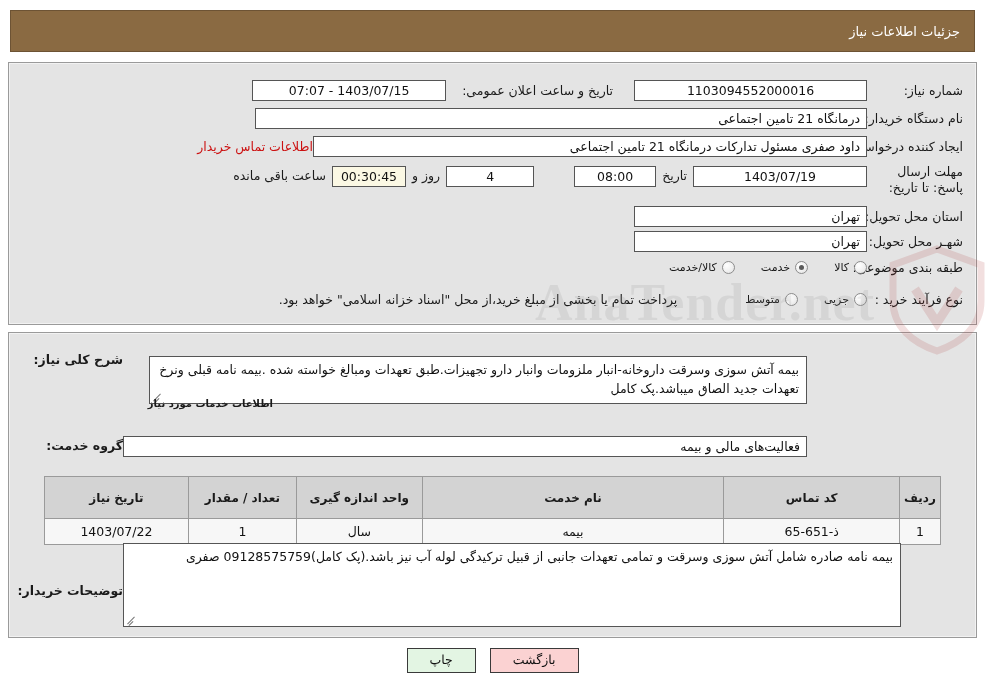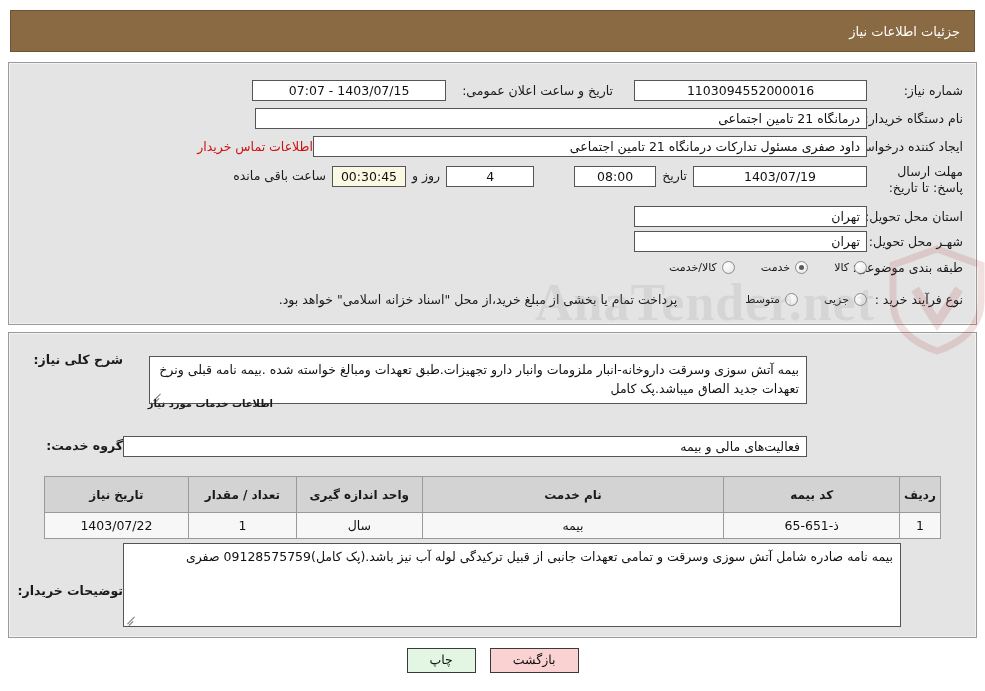--- a/index.html
+++ b/index.html
@@ -166,21 +166,21 @@
     position: absolute;
     top: 476px; right: 44px; left: 44px;
     border-collapse: collapse;
     background: #ffffff;
     font-size: 12.5px;
     table-layout: fixed;
   }
   #svc-table th {
     background: #d3d3d3;
     border: 1px solid #9a9a9a;
-    height: 36px;
+    height: 42px;
     font-weight: bold;
     color: #1a1a1a;
     font-size: 12px;
     text-align: center;
   }
   #svc-table td {
     background: #f7f7f7;
     border: 1px solid #9a9a9a;
     height: 26px;
     text-align: center;
@@ -345,21 +345,21 @@
       <col style="width:42px">
       <col style="width:195px">
       <col style="width:345px">
       <col style="width:140px">
       <col style="width:120px">
       <col style="width:155px">
     </colgroup>
     <thead>
       <tr>
         <th>ردیف</th>
-        <th>کد بیمه</th>
+        <th>کد تماس</th>
         <th>نام خدمت</th>
         <th>واحد اندازه گیری</th>
         <th>تعداد / مقدار</th>
         <th>تاریخ نیاز</th>
       </tr>
     </thead>
     <tbody>
       <tr>
         <td>1</td>
         <td>ذ-651-65</td>

